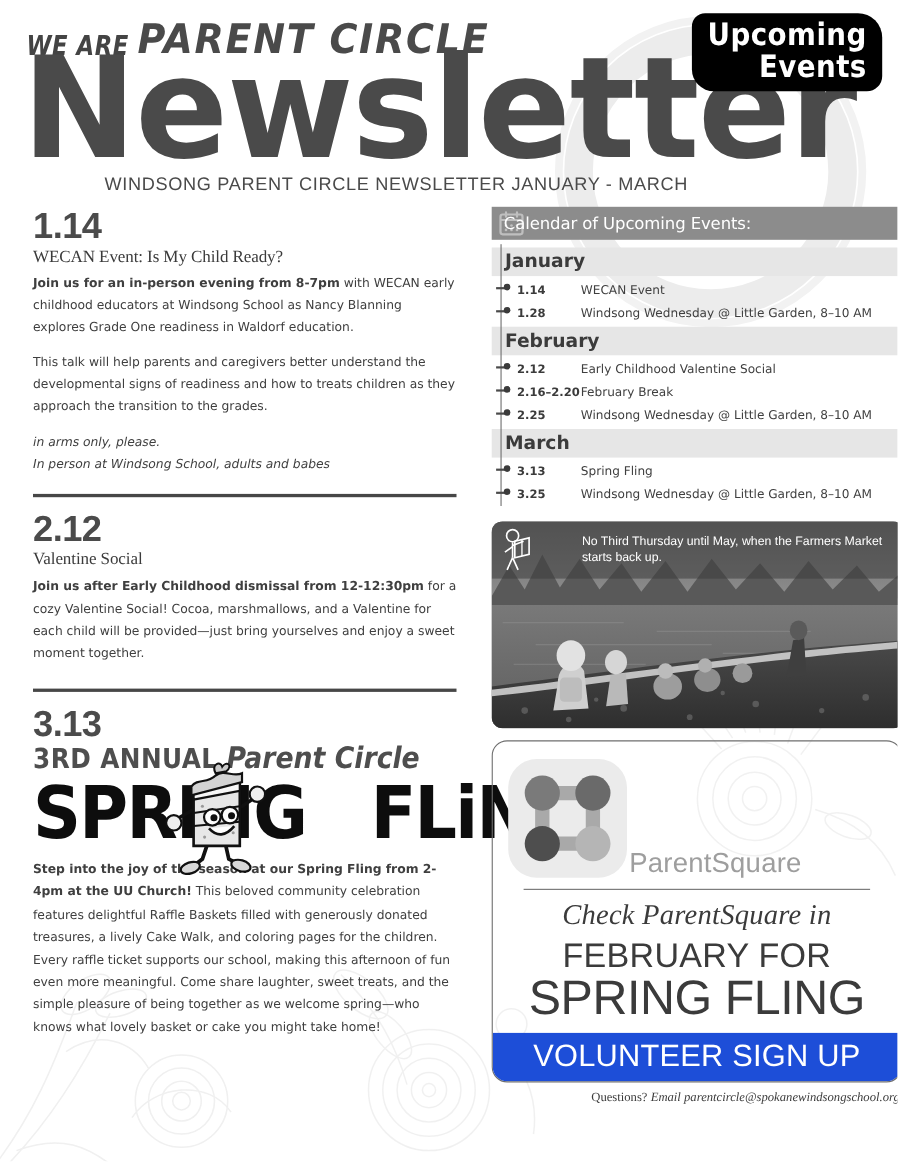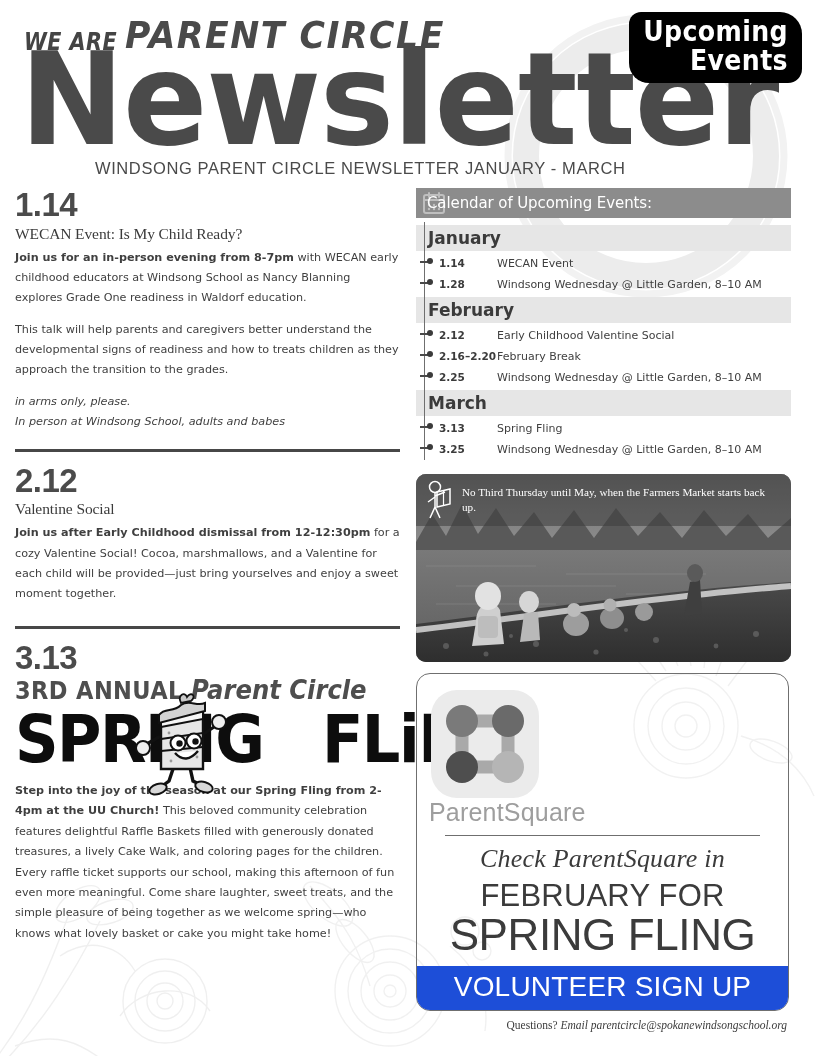--- a/index.html
+++ b/index.html
@@ -145,22 +145,22 @@
     letter-spacing: .6px;
     color: #4a4a4a;
     white-space: nowrap;
   }
 
   
   .body-wrap {
     position: relative;
     z-index: 2;
     display: flex;
-    padding: 10px 18px 0 15px;
-    gap: 16px;
+    padding: 10px 18px 0 30px;
+    gap: 32px;
   }
   .col-left { width: 385px; }
   .col-right { width: 375px; }
 
   
   .event-block { padding-bottom: 6px; }
   .event-date {
     font-family: "Liberation Sans", sans-serif;
     font-weight: 700;
     font-size: 33px;
@@ -343,39 +343,40 @@
     align-items: center;
     gap: 8px;
     padding: 0 10px 0 8px;
     box-sizing: border-box;
   }
   .photo-caption .pc-ico { width: 30px; height: 40px; flex: 0 0 auto; }
   .photo-caption .pc-text {
     color: #ffffff;
     font-size: 11.2px;
     line-height: 1.38;
-    font-family: Liberation Serif, serif;
+    font-family: Liberation Sans, sans-serif;
+    margin-left: 36px;
   }
 
   
   .ps-card {
     margin-top: 11px;
     width: 373px;
     border: 1px solid #6f6f6f;
     border-radius: 14px;
     box-sizing: border-box;
     padding: 10px 12px 10px 12px;
     background: transparent;
     position: relative;
     overflow: hidden;
   }
   .ps-logo-wrap {
     display: flex;
-    flex-direction: column;
-    align-items: flex-start;
+    flex-direction: row;
+    align-items: flex-end;
     padding-top: 4px;
   }
   .ps-logo { width: 112px; height: 112px; }
   .ps-name {
     font-family: "Liberation Sans", sans-serif;
     font-size: 25px;
     color: #9e9e9e;
     letter-spacing: .2px;
     margin-top: -2px;
   }

